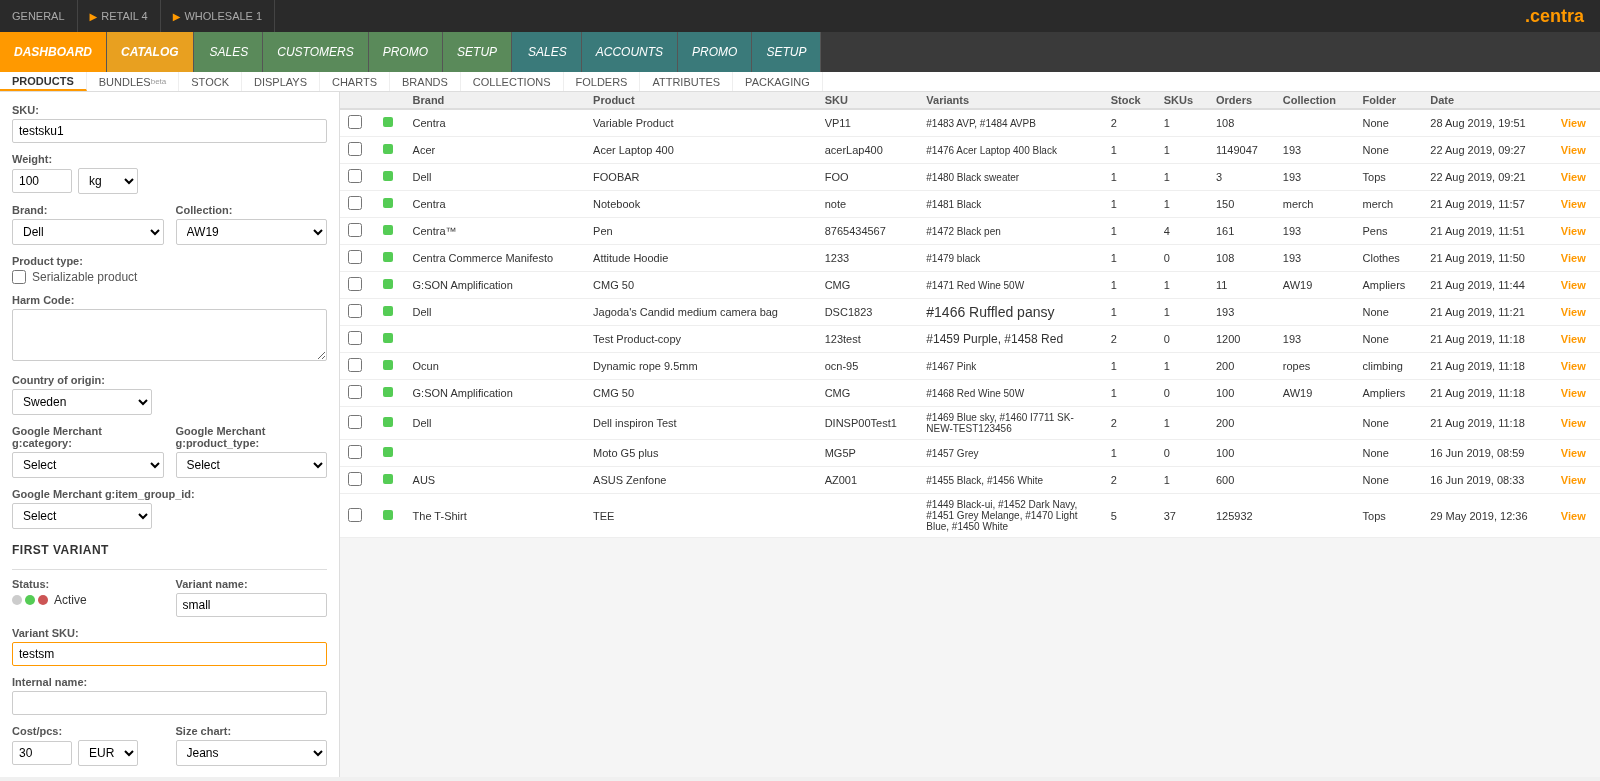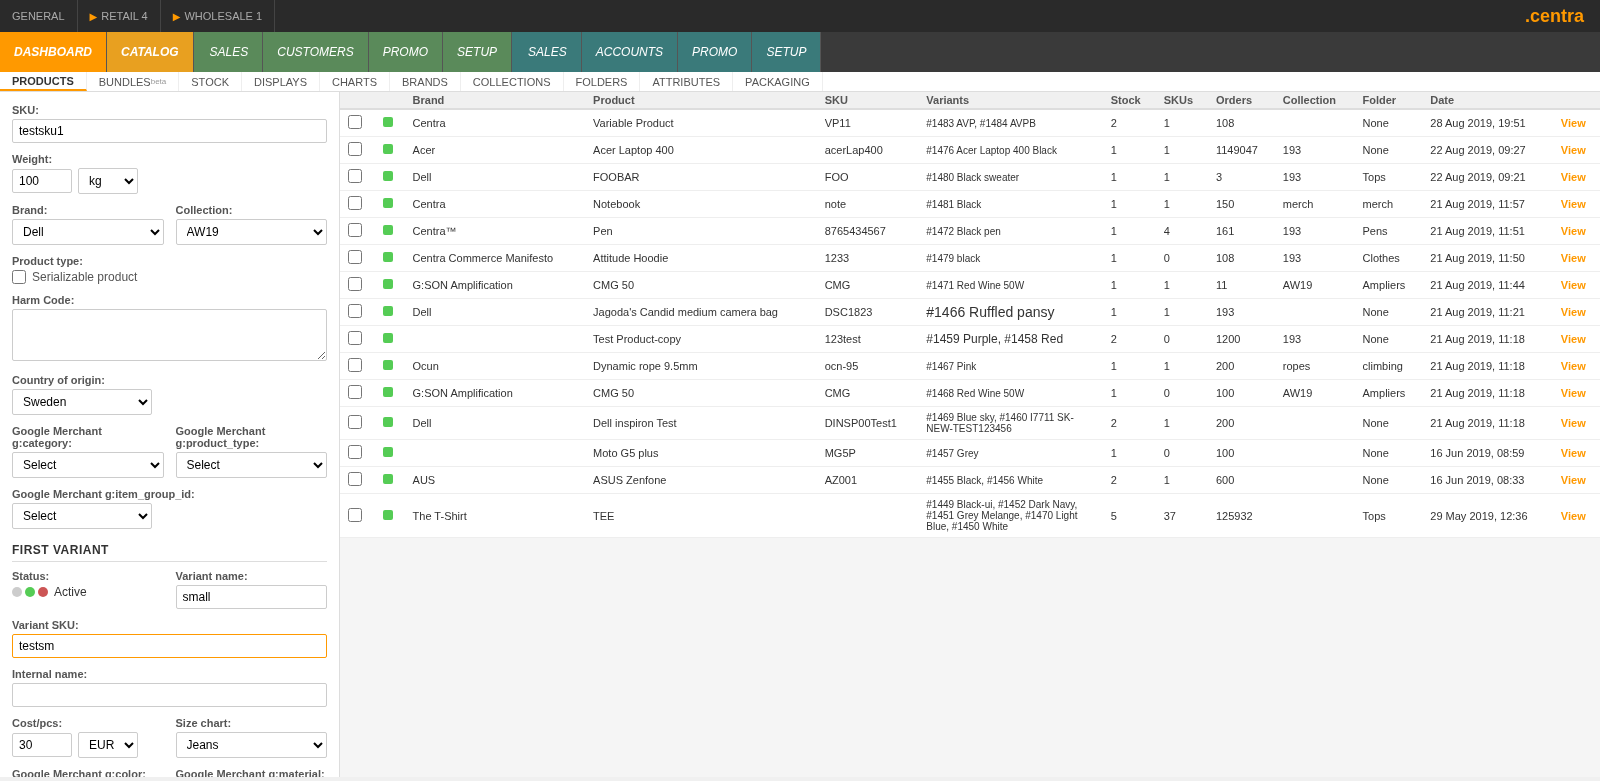--- a/index.html
+++ b/index.html
@@ -40,21 +40,21 @@
     .form-input { width: 100%; border: 1px solid #ccc; padding: 4px 6px; font-size: 12px; border-radius: 2px; }
     .form-input-sm { width: 60px; border: 1px solid #ccc; padding: 4px 6px; font-size: 12px; border-radius: 2px; }
     .form-select { border: 1px solid #ccc; padding: 4px 6px; font-size: 12px; border-radius: 2px; background: #fff; }
     .form-select-sm { width: 60px; }
     .form-select-md { width: 140px; }
     .form-select-full { width: 100%; }
     .inline-row { display: flex; align-items: center; gap: 6px; }
     .two-col { display: flex; gap: 12px; }
     .two-col > div { flex: 1; }
 
-    .section-title { font-size: 12px; font-weight: bold; color: #333; margin: 14px 0 8px 0; padding-bottom: 4px; border-bottom: 1px solid #ddd; text-transform: uppercase; letter-spacing: 0.5px; }
+    .section-title { font-size: 12px; font-weight: bold; color: #333; margin: 14px 0 8px 0; padding-bottom: 12px; border-bottom: 1px solid #ddd; text-transform: uppercase; letter-spacing: 0.5px; }
 
     .status-dots { display: flex; gap: 3px; align-items: center; }
     .dot { width: 10px; height: 10px; border-radius: 50%; display: inline-block; }
     .dot-gray { background: #ccc; }
     .dot-green { background: #5c5; }
     .dot-red { background: #c55; }
 
     .checkbox-row { display: flex; align-items: center; gap: 6px; font-size: 12px; color: #555; }
 
     

